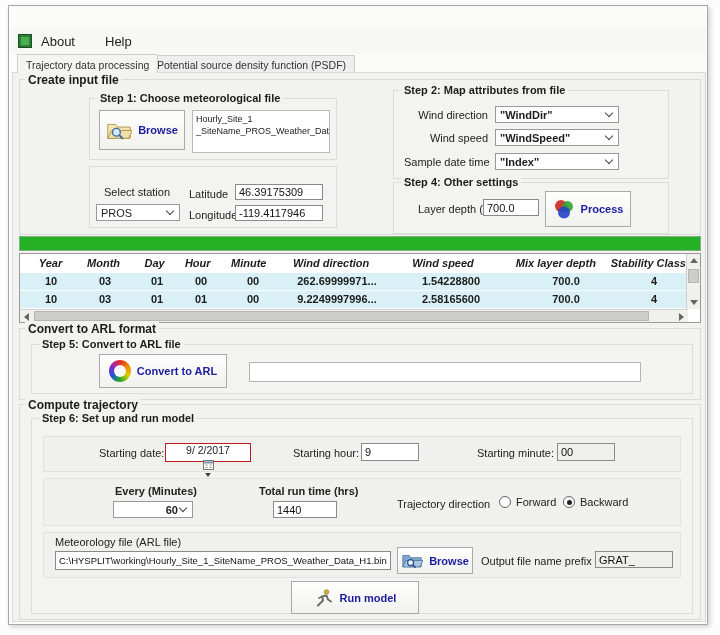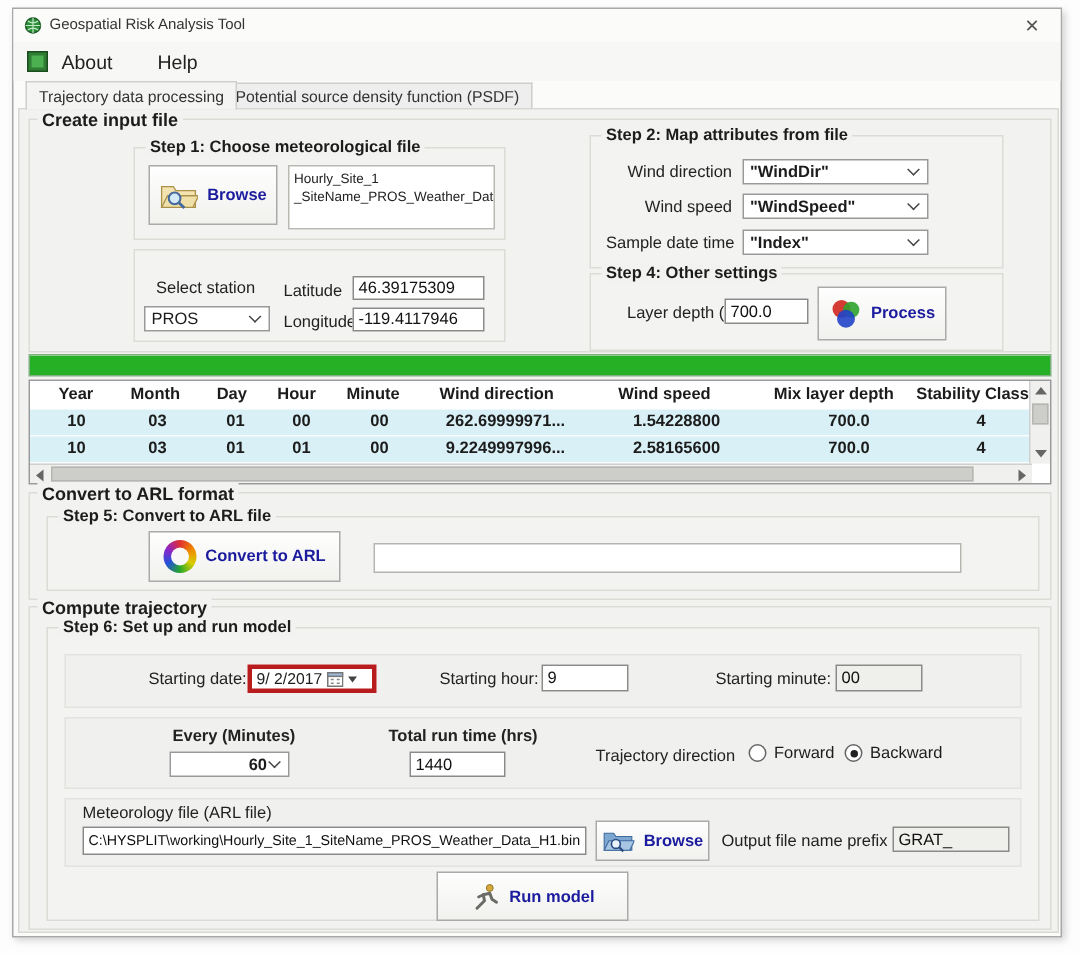--- a/index.html
+++ b/index.html
@@ -78,42 +78,34 @@
   .radio .dot { width:12px; height:12px; border-radius:50%; border:1px solid #666; background:#fff; position:relative; flex:none; }
   .radio.sel .dot::after { content:""; position:absolute; left:2.5px; top:2.5px; width:5px; height:5px;
     border-radius:50%; background:#222; }
 
   
   .ring { width:22px; height:22px; border-radius:50%; position:relative; flex:none;
     background:conic-gradient(#e03030,#ef8a00,#d8ce00,#28a828,#2353d8,#8b25c9,#e03030); }
   .ring::after { content:""; position:absolute; left:5px; top:5px; width:12px; height:12px;
     border-radius:50%; background:#f8f8f6; }
   .rowpanel { position:absolute; background:#f0f0ee; border:1px solid #e2e2de; }
-  .datebox { position:absolute; background:#fff; border:3px solid #b91c1c; display:flex;
-    align-items:center; font-size:10.5px; padding:0 3px; gap:3px; }
+  .datebox { position:absolute; background:#fff; border:1px solid #b91c1c; display:flex;
+    align-items:center; font-size:10.5px; padding:0 3px; gap:3px;flex-direction:column; }
   .cal { width:11px; height:11px; flex:none; }
   .dtri { width:0; height:0; border-left:3.5px solid transparent; border-right:3.5px solid transparent;
     border-top:4px solid #444; flex:none; }
   .filebox { position:absolute; background:#fff; border:1px solid #b9b9b4; font-size:9px;
     color:#222; padding:2px 3px; line-height:1.35; overflow:hidden; }
 </style>
 </head>
 <body>
 
 <div id="canvas">
 <div id="window">
 
-  <div class="titlebar">
-    <svg class="app-icon" viewBox="0 0 12 12">
-      <circle cx="6" cy="6" r="5" fill="#2e8f3a" stroke="#1c5c24"></circle>
-      <path d="M1 6 h10 M6 1 v10 M2.5 3 a6 6 0 0 0 7 0 M2.5 9 a6 6 0 0 1 7 0" stroke="#bfe6c4" stroke-width=".8" fill="none"></path>
-    </svg>
-    <span class="win-title">Geospatial Risk Analysis Tool</span>
-    <span class="close-btn">✕</span>
-  </div>
 
   <div class="menubar">
     <span class="menu-appicon">
           <i></i>
         </span>
     <span class="menu-item" style="left:28px;">About</span>
     <span class="menu-item" style="left:92px;">Help</span>
   </div>
 
   <div class="tabstrip">
@@ -181,21 +173,21 @@
       <circle cx="11" cy="14.5" r="6" fill="#2244c8" opacity=".9"></circle>
     </svg>
     <span class="lbl">Process</span>
   </div>
 
   <div class="pbar" style="left:10px; top:230px; width:682px; height:15px; border-color:#7fae7f;">
     <div class="fill" style="width: 100%;"></div>
   </div>
 
   <div class="tablewrap">
-    <div class="trow thead" style="top:0; height:19px; line-height:19px;">
+    <div class="trow thead" style="top:0; height:19px; line-height:19px;font-style:italic;">
       <span class="c c0">Year</span>
       <span class="c c1">Month</span>
       <span class="c c2">Day</span>
       <span class="c c3">Hour</span>
       <span class="c c4">Minute</span>
       <span class="c c5">Wind direction</span>
       <span class="c c6">Wind speed</span>
       <span class="c c7">Mix layer depth</span>
       <span class="c c8">Stability Class</span>
     </div>

